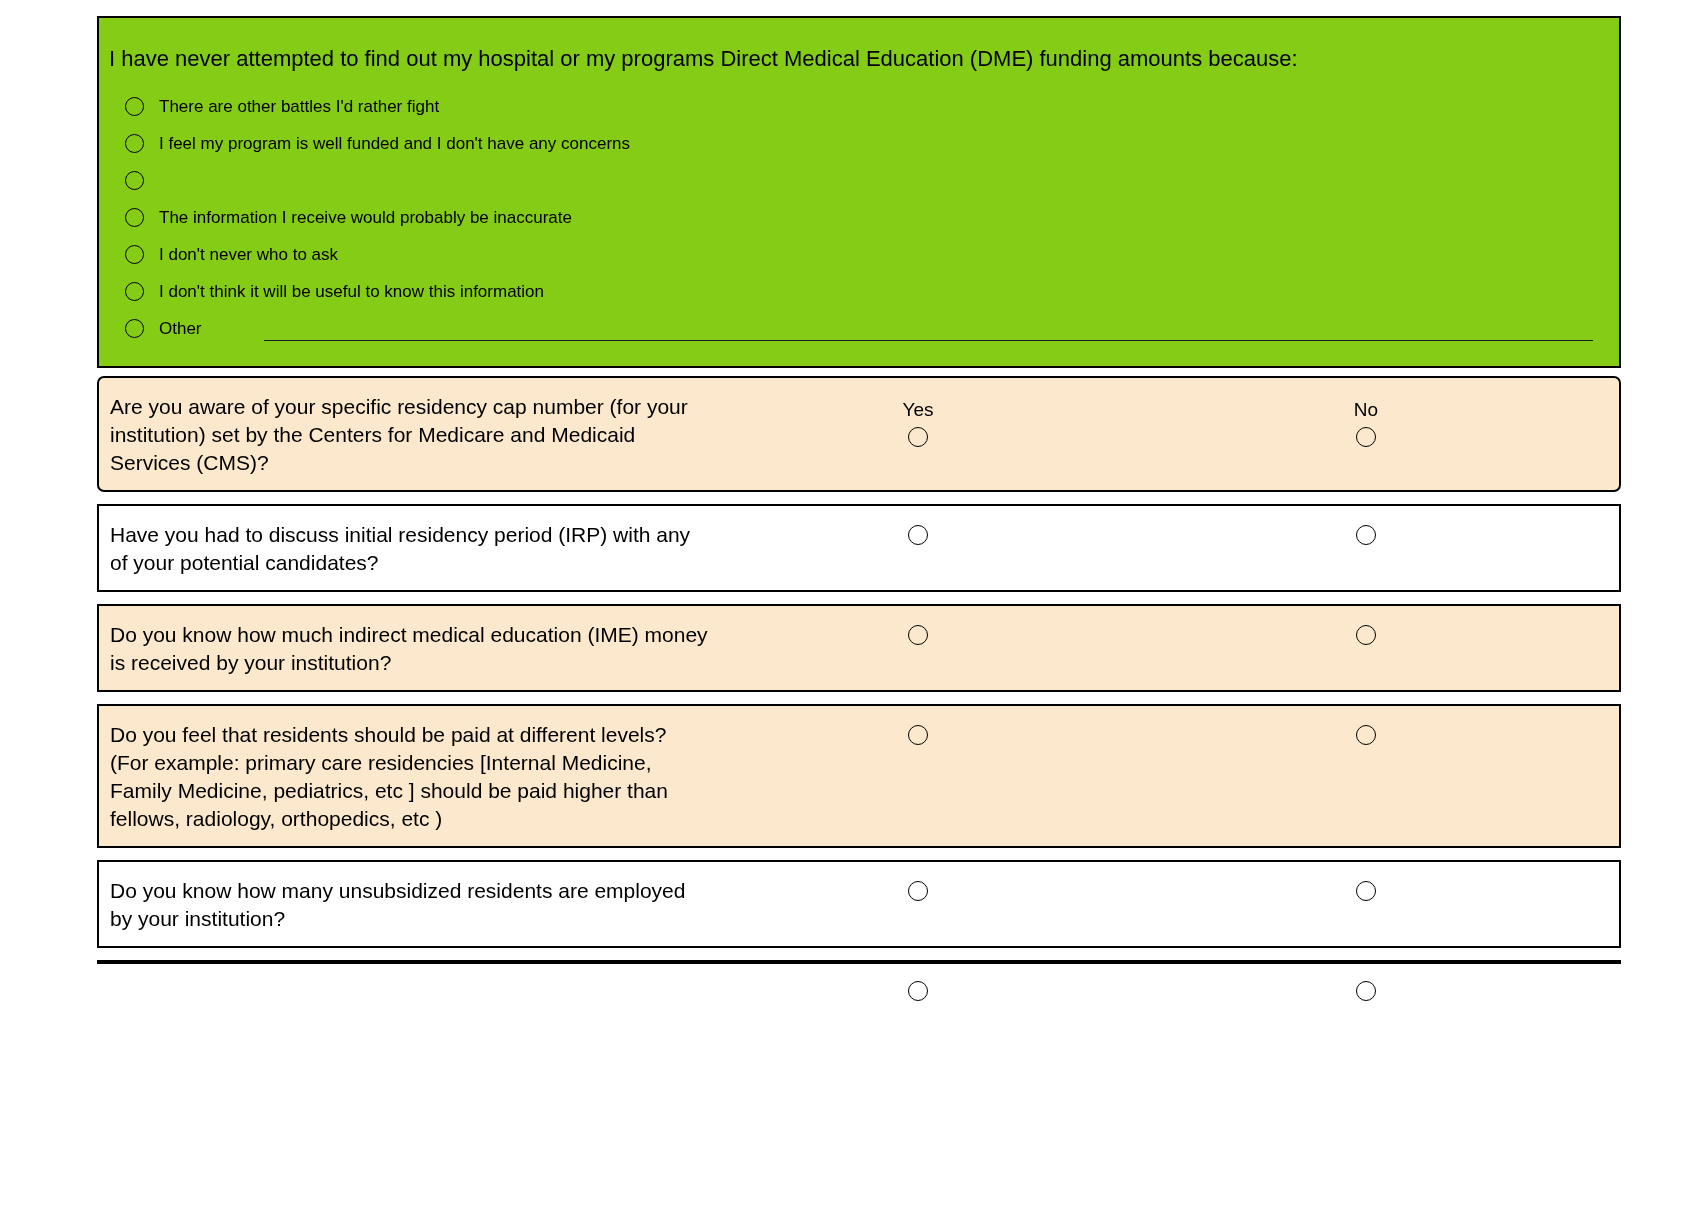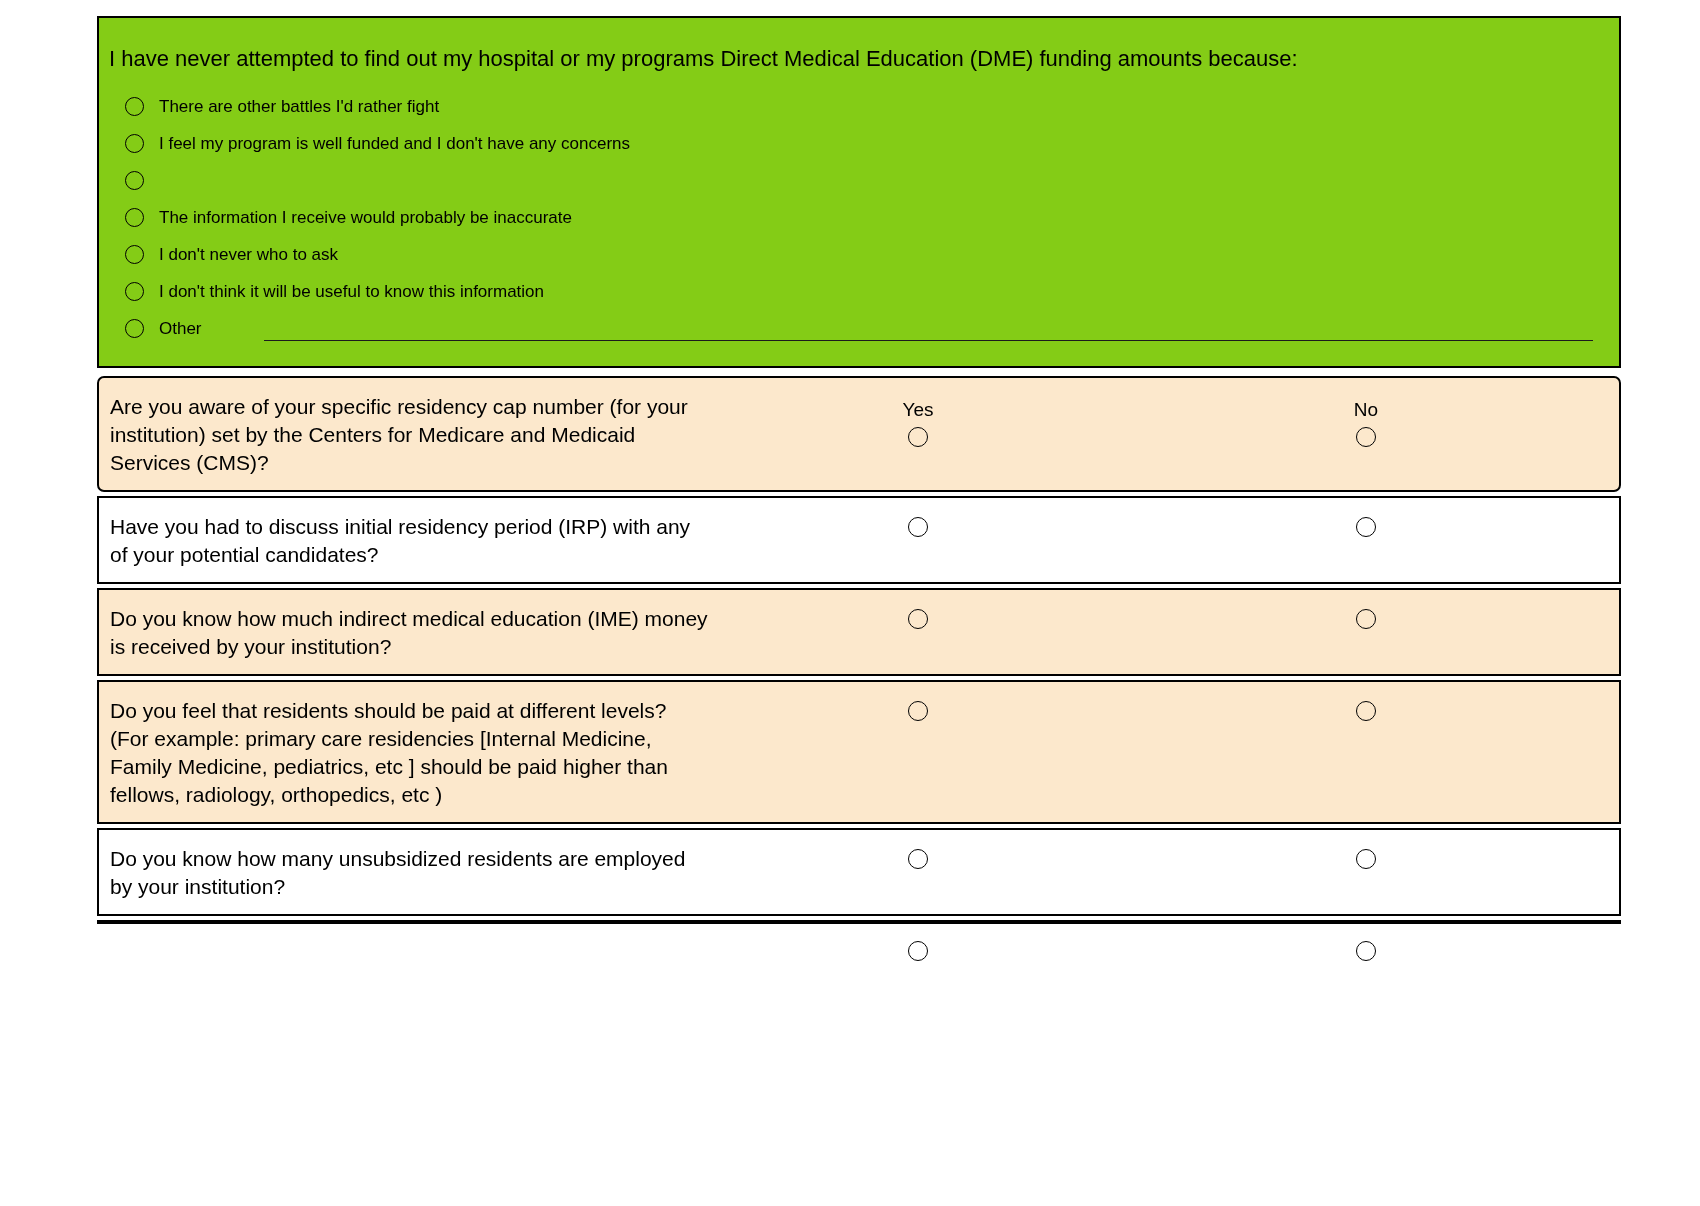--- a/index.html
+++ b/index.html
@@ -29,21 +29,21 @@
   .other-line{
     display:none;flex:1;height:1px;align-self:flex-end;
     margin:0 10px 6px 62px;border-bottom:1.5px solid #1c1c1c;
   }
   .opt.has-line .other-line{display:block;}
 
   
   .grid{margin-top:8px;}
   .grow{
     position:relative;box-sizing:border-box;width:1524px;
-    border:2px solid #000;background:#fff;margin-top:4px;
+    border:2px solid #000;background:#fff;margin-top:12px;
   }
   .grid .grow:first-child{margin-top:8px;border-radius:7px;}
   .grow.shaded{background:#FCE8CC;}
   .grow .q{
     max-width:600px;padding:15px 0 13px 11px;
     font-size:21px;line-height:28px;
   }
   .grow.first .q{}
   .hdr{
     position:absolute;top:22px;transform:translateX(-50%);

